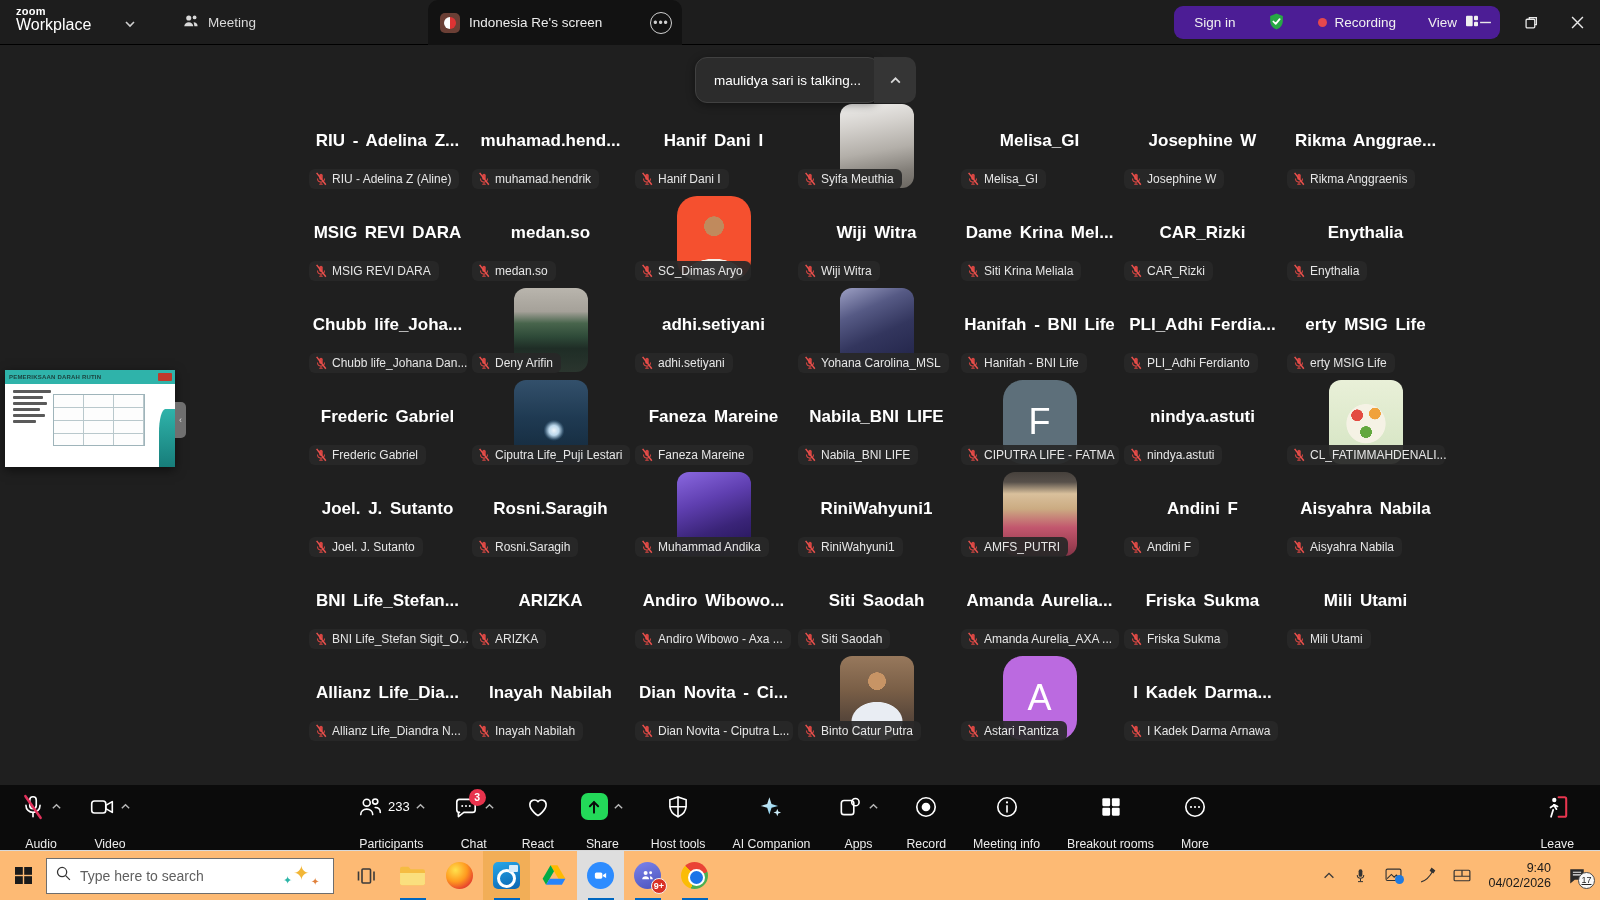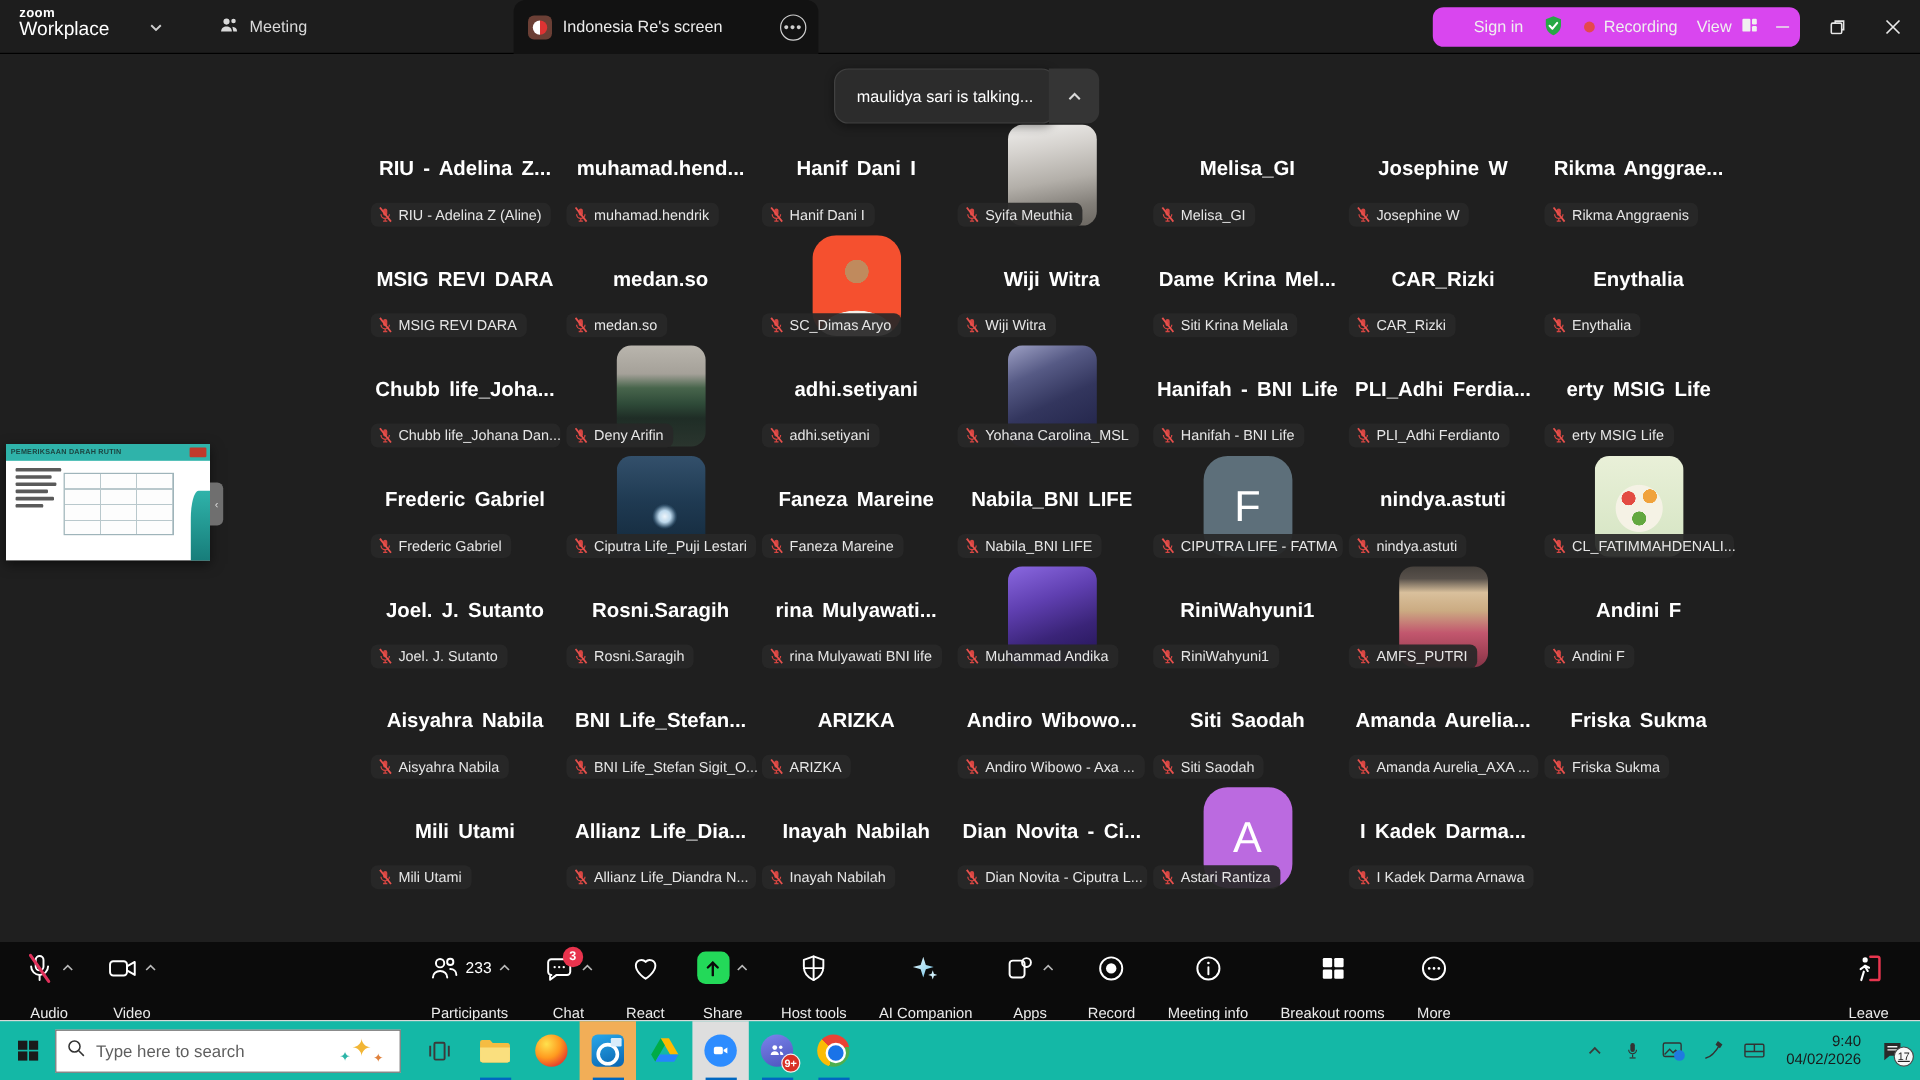--- a/index.html
+++ b/index.html
@@ -19,22 +19,22 @@
   .tab-screen { position:absolute; left:428px; top:0; width:254px; height:45px;
     background:#121212; border-radius:10px 10px 0 0; display:flex; align-items:center;
     padding:0 10px 0 12px; gap:9px; color:#ececec; font-size:13.5px; }
   .tab-screen .tslabel { flex:1; white-space:nowrap; overflow:hidden; }
   .tab-logo { width:20px; height:20px; border-radius:5px; background:#6b3f35; position:relative; flex:none; }
   .tab-logo::after { content:""; position:absolute; left:4px; top:4px; width:12px; height:12px;
     border-radius:50%; background:linear-gradient(90deg,#fff 0 50%, #d33 50% 100%); }
   .ellipsis-btn { width:22px; height:22px; border-radius:50%; border:1.5px solid #cfcfcf;
     color:#cfcfcf; display:flex; align-items:center; justify-content:center; font-size:12px;
     letter-spacing:1px; flex:none; background:none; }
-  .tb-rightwrap { position:absolute; right:100px; top:6px; height:33px; background:#d946ef;
-    border-radius:9px; display:flex; align-items:center; padding:0 34px; gap:16px;
+  .tb-rightwrap { position:absolute; right:100px; top:6px; height:33px; background:#4c1d95;
+    border-radius:9px; display:flex; align-items:center; padding:0 20px; gap:32px;
     color:#f0f0f0; font-size:13.5px; }
   .rec-wrap { display:flex; align-items:center; gap:7px; }
   .rec-dot { width:9px; height:9px; border-radius:50%; background:#e5484d; }
   .view-wrap { display:flex; align-items:center; gap:7px; }
   .winbtns { position:absolute; right:0; top:0; height:45px; display:flex; }
   .winbtn { width:46px; height:45px; display:flex; align-items:center; justify-content:center; background:none; border:none; }
 
   
   .main { position:absolute; top:45px; left:0; width:1600px; height:740px; background:#1f1f1f; }
 
@@ -103,21 +103,21 @@
   .tb-count { color:#fff; font-size:13px; }
   .share-green { width:27px; height:27px; border-radius:7px; background:#23d959;
     display:flex; align-items:center; justify-content:center; }
   .chat-badge { position:absolute; top:-5px; left:16px; min-width:17px; height:17px;
     border-radius:9px; background:#e8334d; color:#fff; font-size:10.5px; display:flex;
     align-items:center; justify-content:center; padding:0 4px; font-weight:700; }
   .iconwrap { position:relative; display:flex; align-items:center; }
 
   
   .taskbar { position:absolute; top:850px; left:0; width:1600px; height:50px;
-    background:#14b8a6; border-top:1px solid #d8d8d8; display:flex; align-items:center; z-index:40; }
+    background:#fdba74; border-top:1px solid #d8d8d8; display:flex; align-items:center; z-index:40; }
   .startbtn { width:46px; height:50px; display:flex; align-items:center; justify-content:center; background:none; border:none; }
   .searchbox { position:relative; width:288px; height:36px; background:#fff;
     border:1.5px solid #6e6e6e; display:flex; align-items:center; padding:0 8px; gap:8px; }
   .searchbox input { border:none; outline:none; flex:1; font-size:14px;
     font-family:"Liberation Sans",sans-serif; color:#222; background:transparent; min-width:0;}
   .searchbox input::placeholder { color:#5f5f5f; }
   .spark { position:relative; width:44px; height:30px; flex:none; }
   .spark b { position:absolute; font-weight:400; }
   .s1 { left:12px; top:0px; color:#f2b636; font-size:20px; }
   .s2 { left:2px; top:13px; color:#2cb5a8; font-size:11px; }
@@ -583,32 +583,20 @@
             <svg width="14" height="14" viewBox="0 0 16 16">
               <rect x="6" y="2" width="4" height="7" rx="2" fill="#d64541"></rect>
               <path d="M4 7.5a4 4 0 0 0 8 0" stroke="#d64541" stroke-width="1.2" fill="none"></path>
               <path d="M8 11.5V14M6 14h4" stroke="#d64541" stroke-width="1.2"></path>
               <path d="M3 1l10.5 13.5" stroke="#e8514d" stroke-width="1.7"></path>
             </svg>
             <span>Rosni.Saragih</span>
           </div>
         </div>
         <div class="tile">
-          <div class="big-name">rina Mulyawati...</div>
-          <div class="pill">
-            <svg width="14" height="14" viewBox="0 0 16 16">
-              <rect x="6" y="2" width="4" height="7" rx="2" fill="#d64541"></rect>
-              <path d="M4 7.5a4 4 0 0 0 8 0" stroke="#d64541" stroke-width="1.2" fill="none"></path>
-              <path d="M8 11.5V14M6 14h4" stroke="#d64541" stroke-width="1.2"></path>
-              <path d="M3 1l10.5 13.5" stroke="#e8514d" stroke-width="1.7"></path>
-            </svg>
-            <span>rina Mulyawati BNI life</span>
-          </div>
-        </div>
-        <div class="tile">
           <div class="avatar av-andika"></div>
           <div class="pill">
             <svg width="14" height="14" viewBox="0 0 16 16">
               <rect x="6" y="2" width="4" height="7" rx="2" fill="#d64541"></rect>
               <path d="M4 7.5a4 4 0 0 0 8 0" stroke="#d64541" stroke-width="1.2" fill="none"></path>
               <path d="M8 11.5V14M6 14h4" stroke="#d64541" stroke-width="1.2"></path>
               <path d="M3 1l10.5 13.5" stroke="#e8514d" stroke-width="1.7"></path>
             </svg>
             <span>Muhammad Andika</span>
           </div>
@@ -772,20 +760,32 @@
         <div class="tile">
           <div class="big-name">Dian Novita - Ci...</div>
           <div class="pill">
             <svg width="14" height="14" viewBox="0 0 16 16">
               <rect x="6" y="2" width="4" height="7" rx="2" fill="#d64541"></rect>
               <path d="M4 7.5a4 4 0 0 0 8 0" stroke="#d64541" stroke-width="1.2" fill="none"></path>
               <path d="M8 11.5V14M6 14h4" stroke="#d64541" stroke-width="1.2"></path>
               <path d="M3 1l10.5 13.5" stroke="#e8514d" stroke-width="1.7"></path>
             </svg>
             <span>Dian Novita - Ciputra L...</span>
+          </div>
+        </div>
+        <div class="tile">
+          <div class="avatar av-binto"></div>
+          <div class="pill">
+            <svg width="14" height="14" viewBox="0 0 16 16">
+              <rect x="6" y="2" width="4" height="7" rx="2" fill="#d64541"></rect>
+              <path d="M4 7.5a4 4 0 0 0 8 0" stroke="#d64541" stroke-width="1.2" fill="none"></path>
+              <path d="M8 11.5V14M6 14h4" stroke="#d64541" stroke-width="1.2"></path>
+              <path d="M3 1l10.5 13.5" stroke="#e8514d" stroke-width="1.7"></path>
+            </svg>
+            <span>Binto Catur Putra</span>
           </div>
         </div>
         <div class="tile">
           <div class="avatar av-astari letter">A</div>
           <div class="pill">
             <svg width="14" height="14" viewBox="0 0 16 16">
               <rect x="6" y="2" width="4" height="7" rx="2" fill="#d64541"></rect>
               <path d="M4 7.5a4 4 0 0 0 8 0" stroke="#d64541" stroke-width="1.2" fill="none"></path>
               <path d="M8 11.5V14M6 14h4" stroke="#d64541" stroke-width="1.2"></path>
               <path d="M3 1l10.5 13.5" stroke="#e8514d" stroke-width="1.7"></path>

